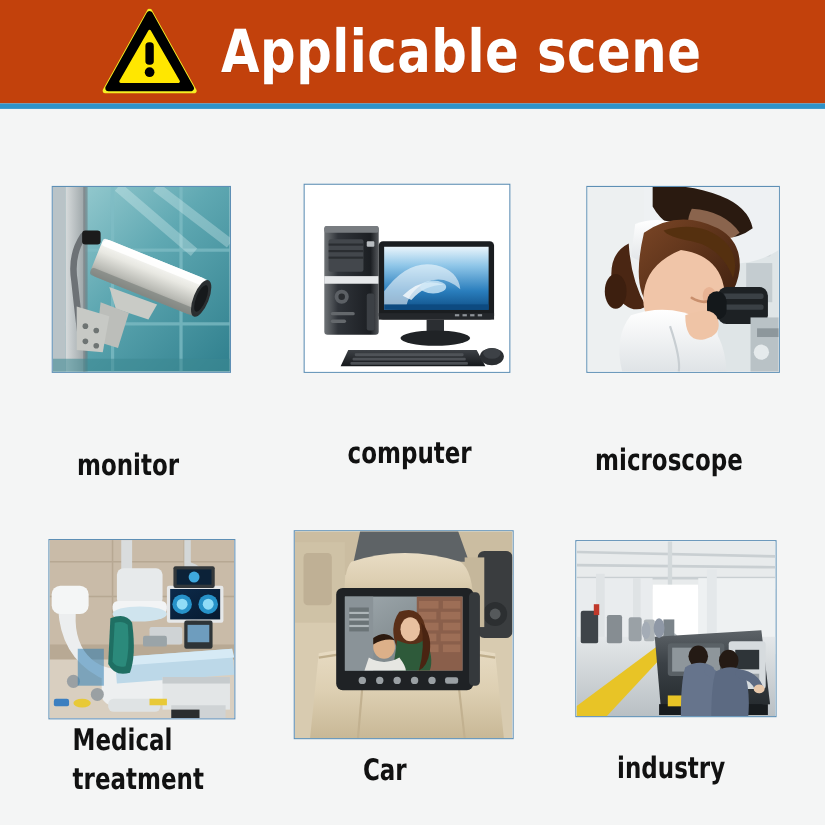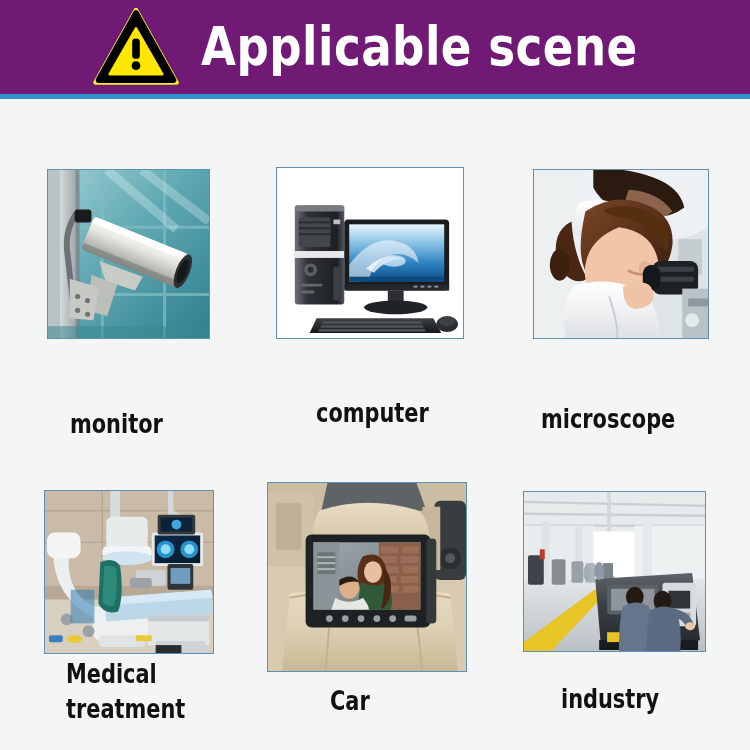--- a/index.html
+++ b/index.html
@@ -7,21 +7,21 @@
   body {
     font-family:"Liberation Sans", sans-serif;
     background:#f4f5f5;
     position:relative;
     overflow:hidden;
   }
 
   
   #header {
     position:absolute; left:0; top:0; width:750px; height:94px;
-    background:#701a75;
+    background:#c2410c;
   }
   #header-underline {
     position:absolute; left:0; top:94px; width:750px; height:5px;
     background:#2f93c9;
   }
   #header-inner {
     height:94px; display:flex; align-items:center; justify-content:center;
     gap:22px; padding-left:14px;
   }
   #warning-icon { width:86px; height:78px; flex:0 0 auto; display:block; }

